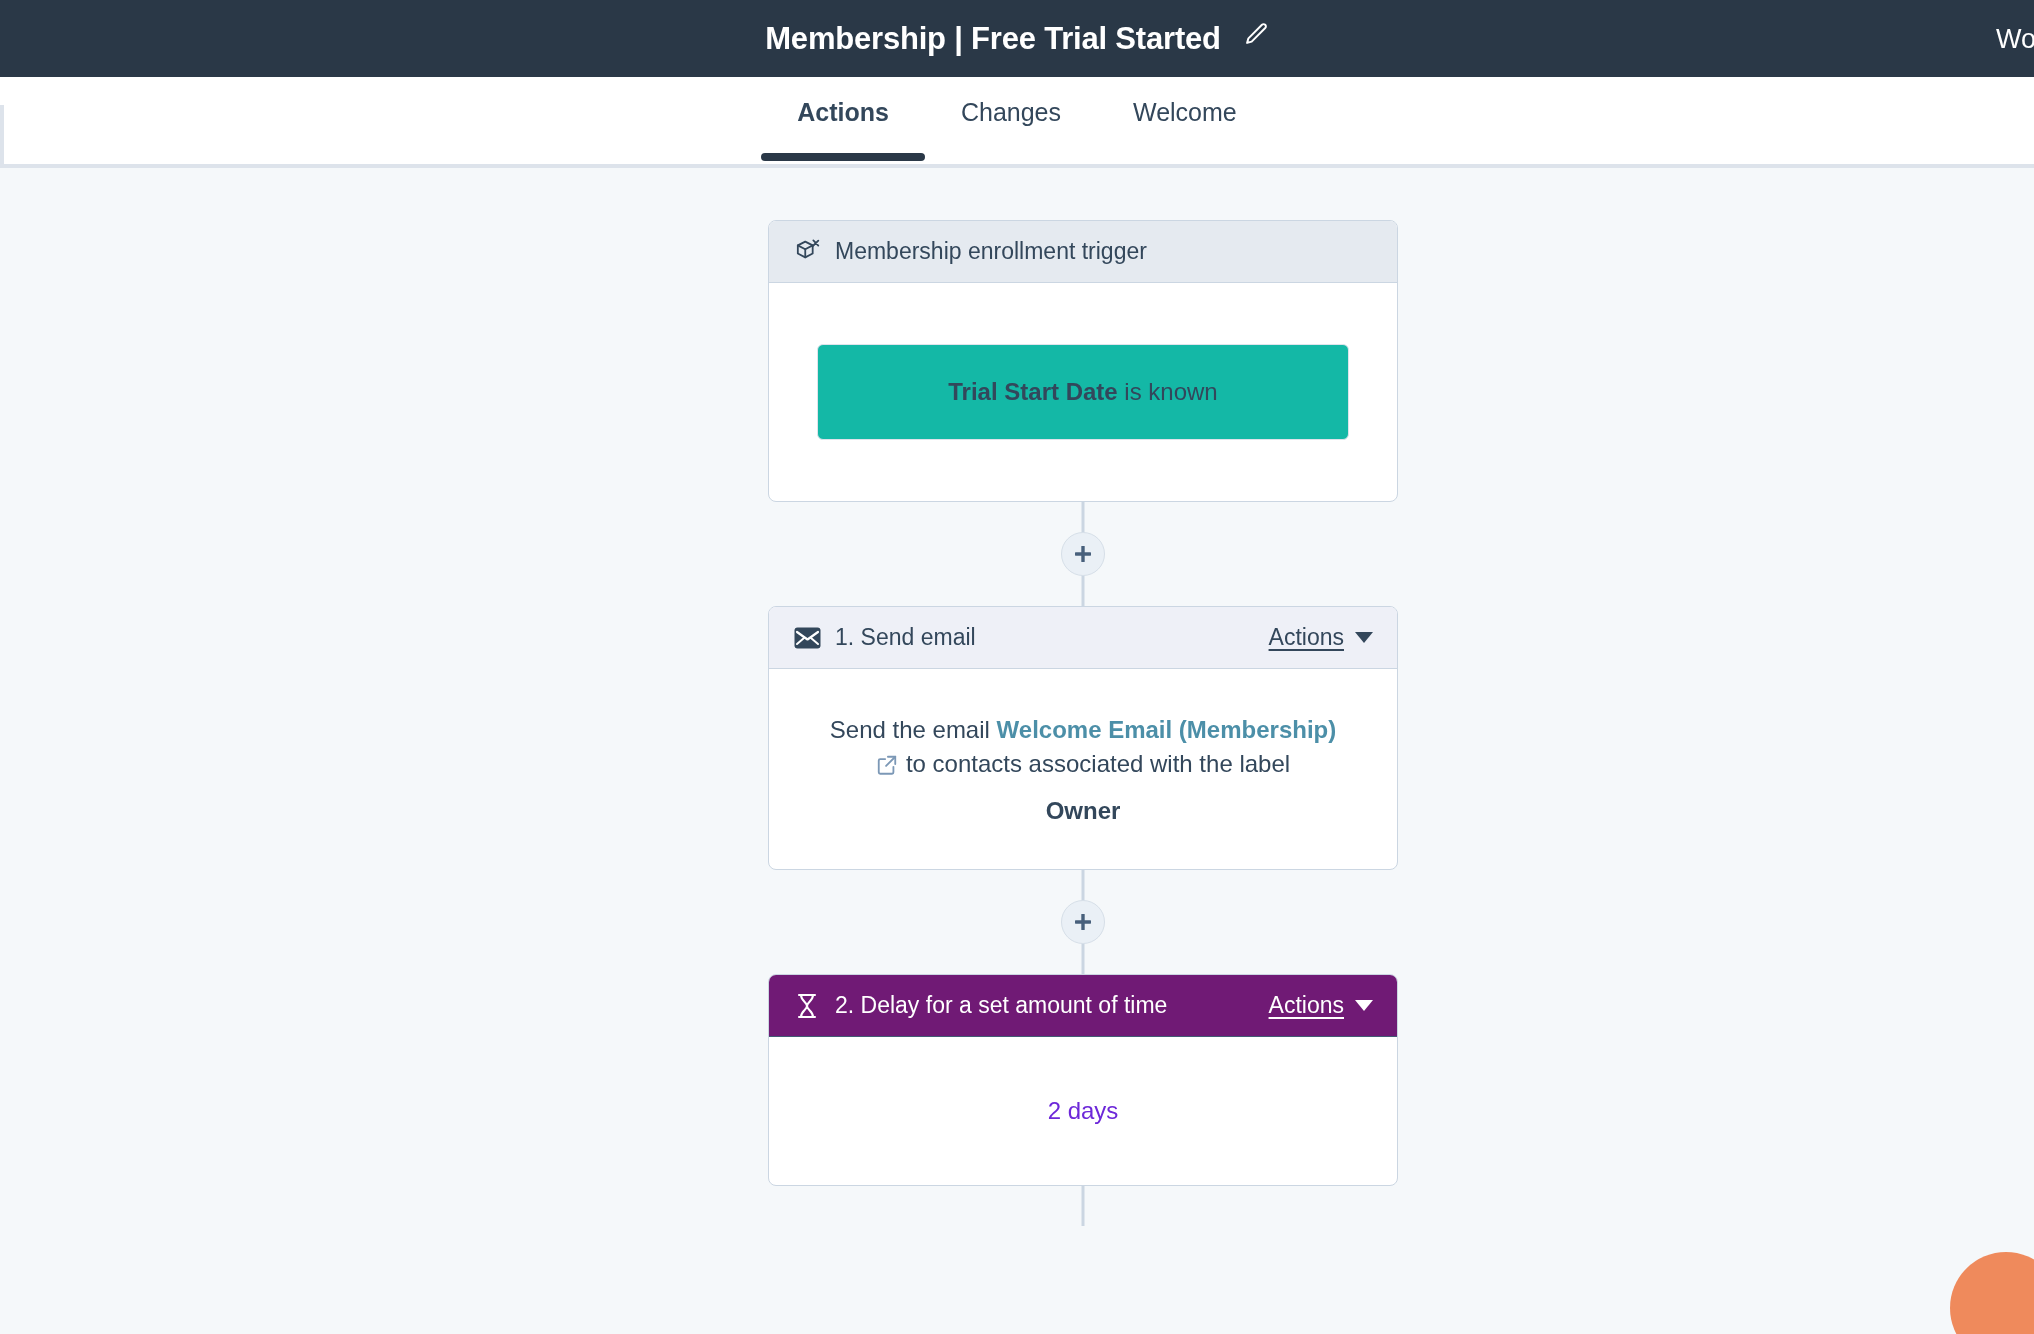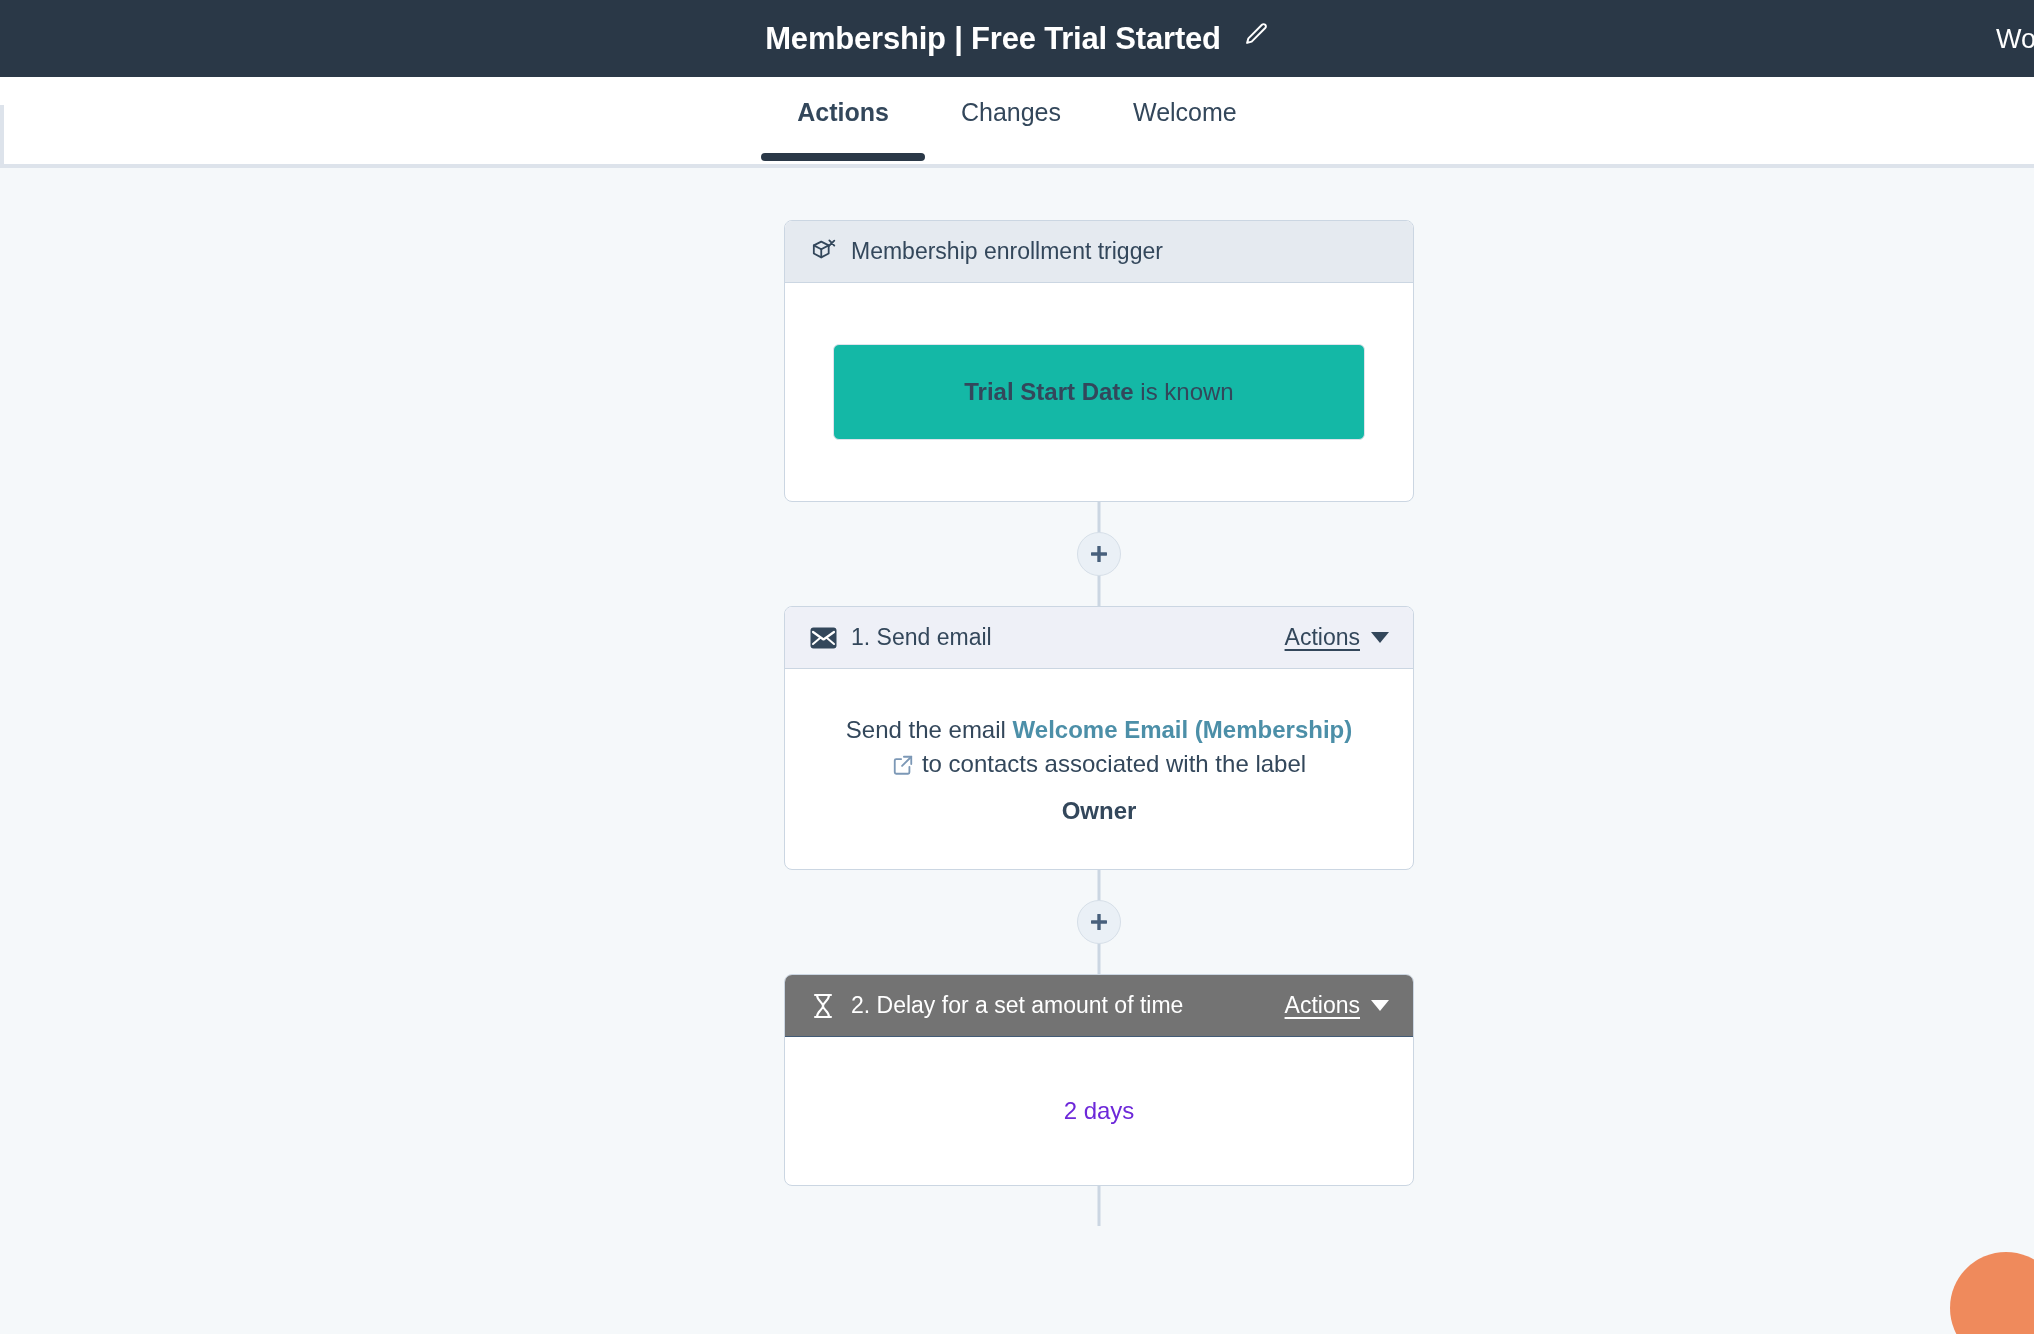--- a/index.html
+++ b/index.html
@@ -109,21 +109,21 @@
   .canvas {
     position: relative;
     width: 2034px;
     height: 1166px;
     background: #F5F8FA;
     overflow: hidden;
   }
 
   .flow {
     position: absolute;
-    left: 784px;
+    left: 768px;
     top: 52px;
     width: 630px;
   }
 
   
   .card {
     position: relative;
     background: #FFFFFF;
     border: 1px solid #CBD6E2;
     border-radius: 8px;
@@ -137,21 +137,21 @@
     height: 62px;
     border-bottom: 1px solid #CBD6E2;
   }
   .card-header.trigger {
     background: #E5EAF0;
   }
   .card-header.email {
     background: #EEF0F7;
   }
   .card-header.selected {
-    background: #737373;
+    background: #701a75;
     border-bottom: 1px solid #425B76;
   }
   .card-header-icon {
     display: inline-flex;
     align-items: center;
     justify-content: center;
     width: 28px;
     height: 28px;
     margin-right: 14px;
     flex: 0 0 auto;

